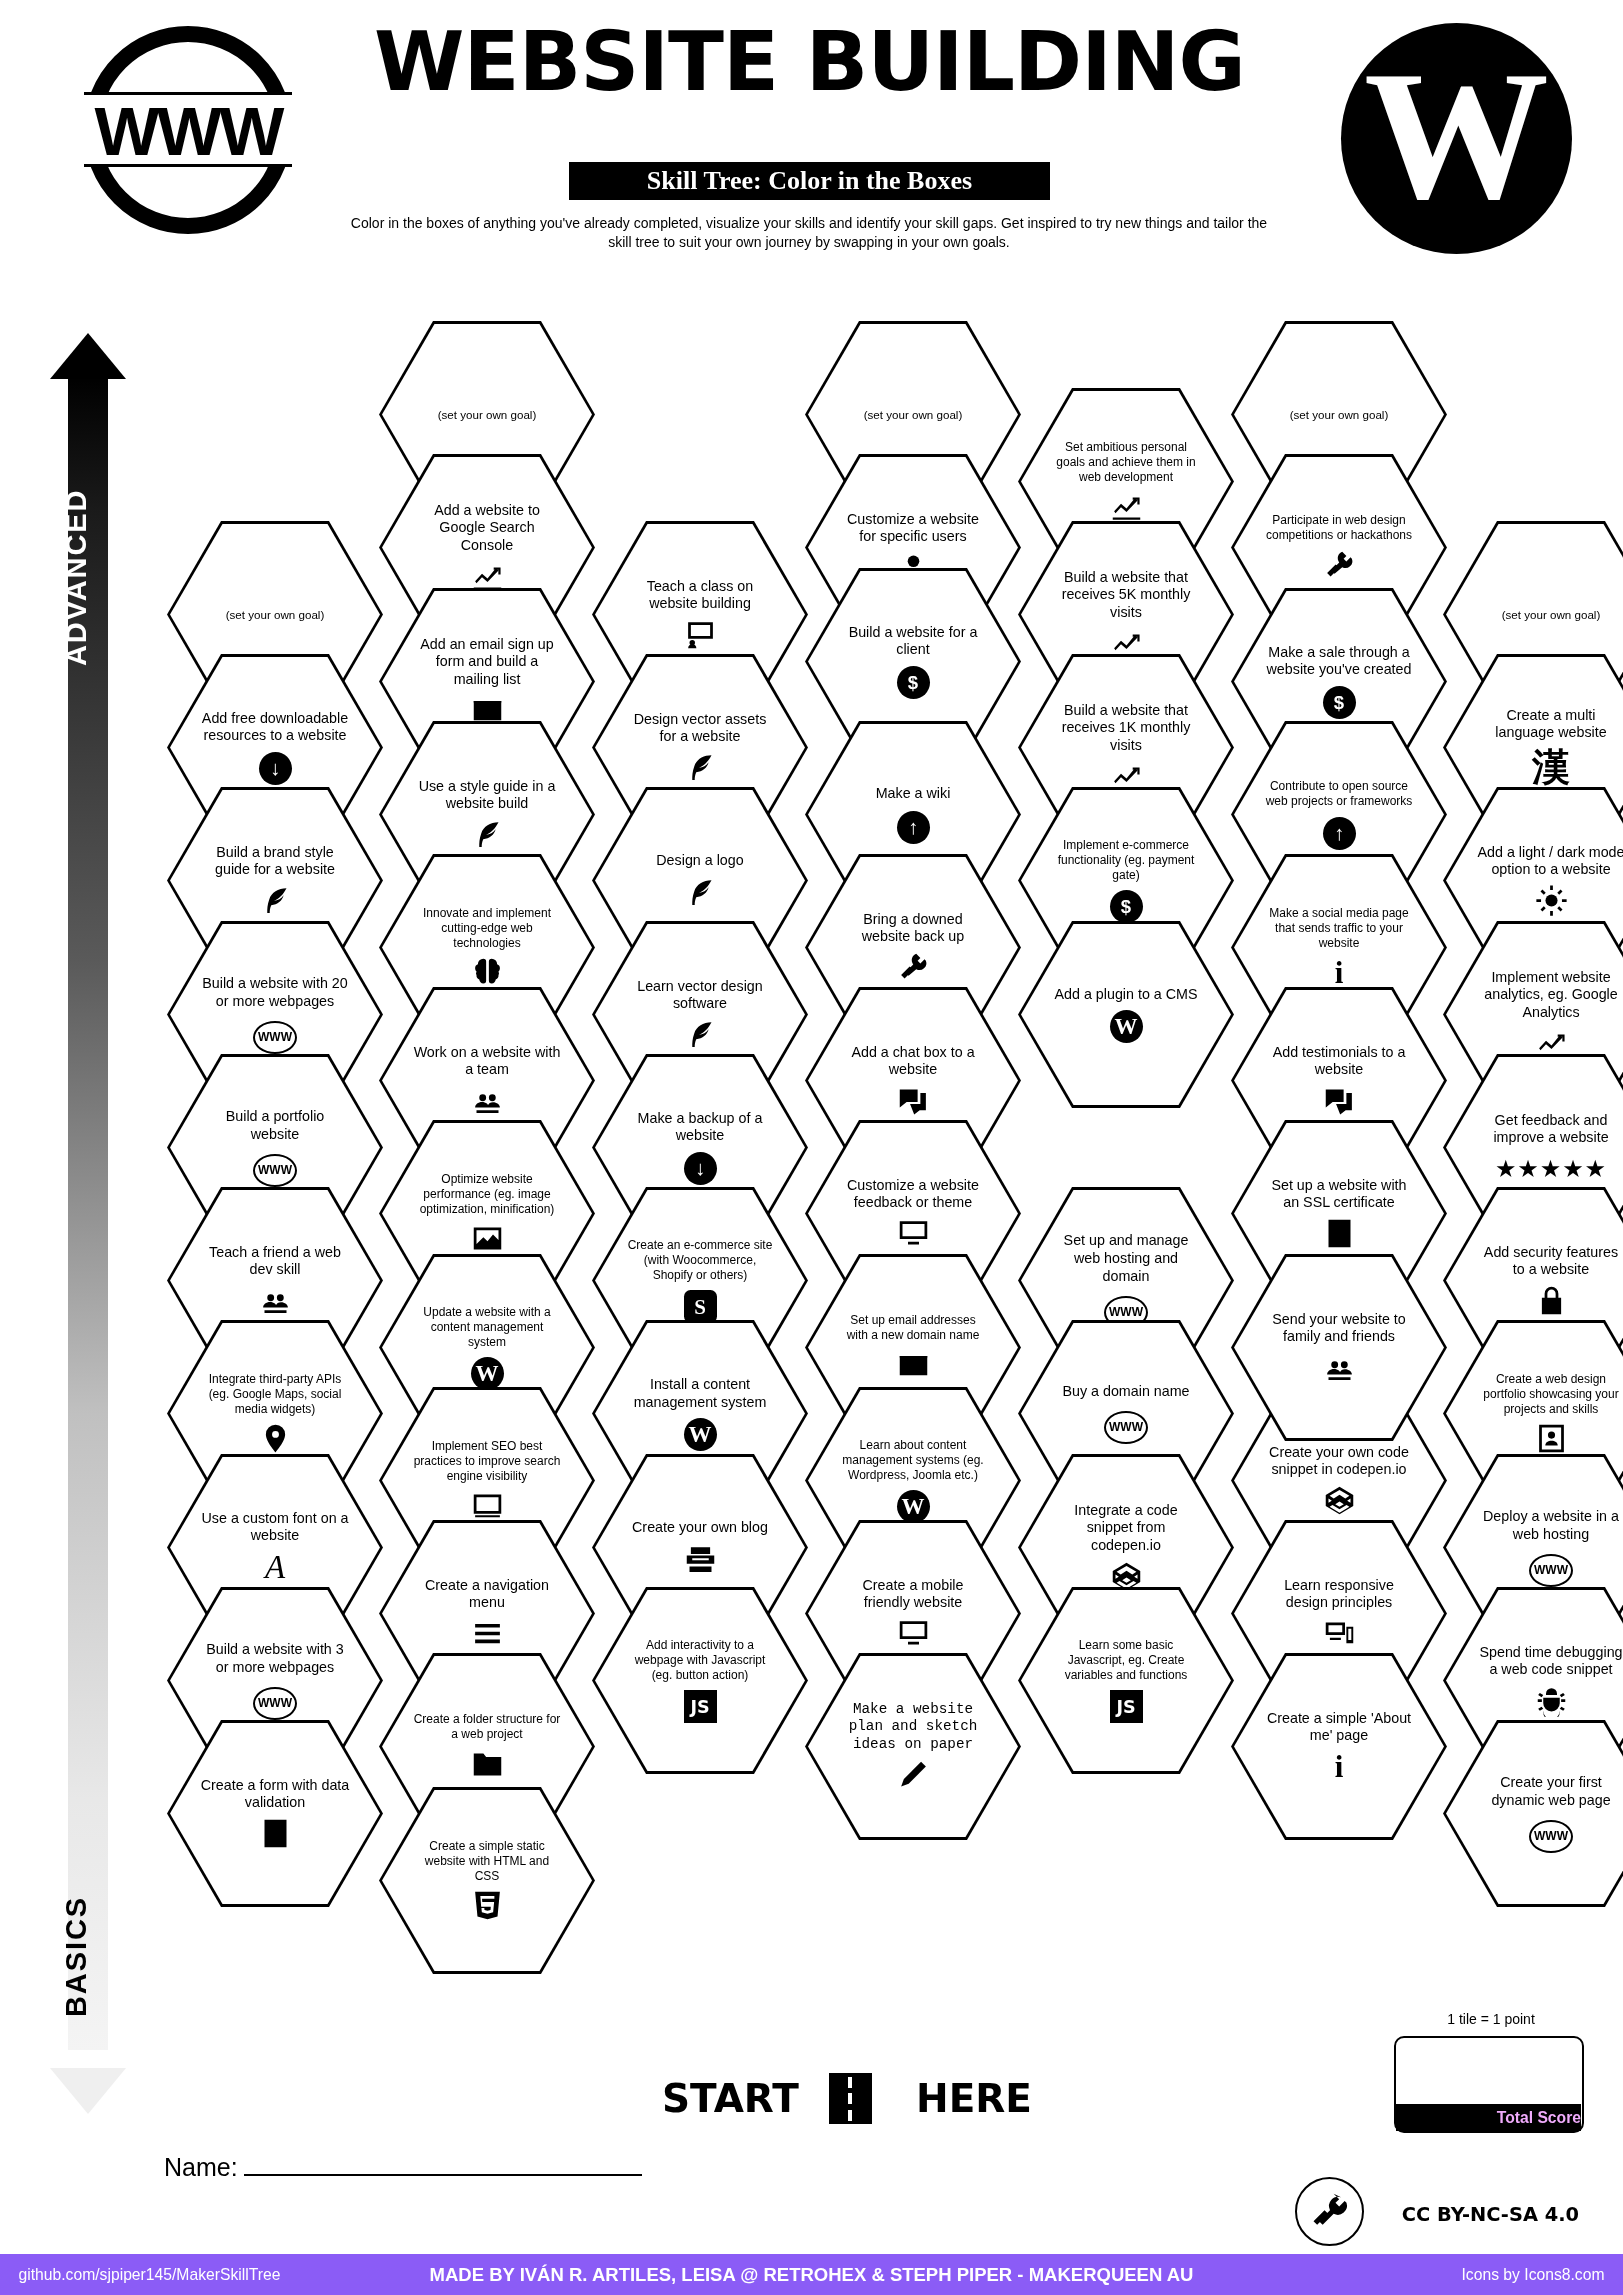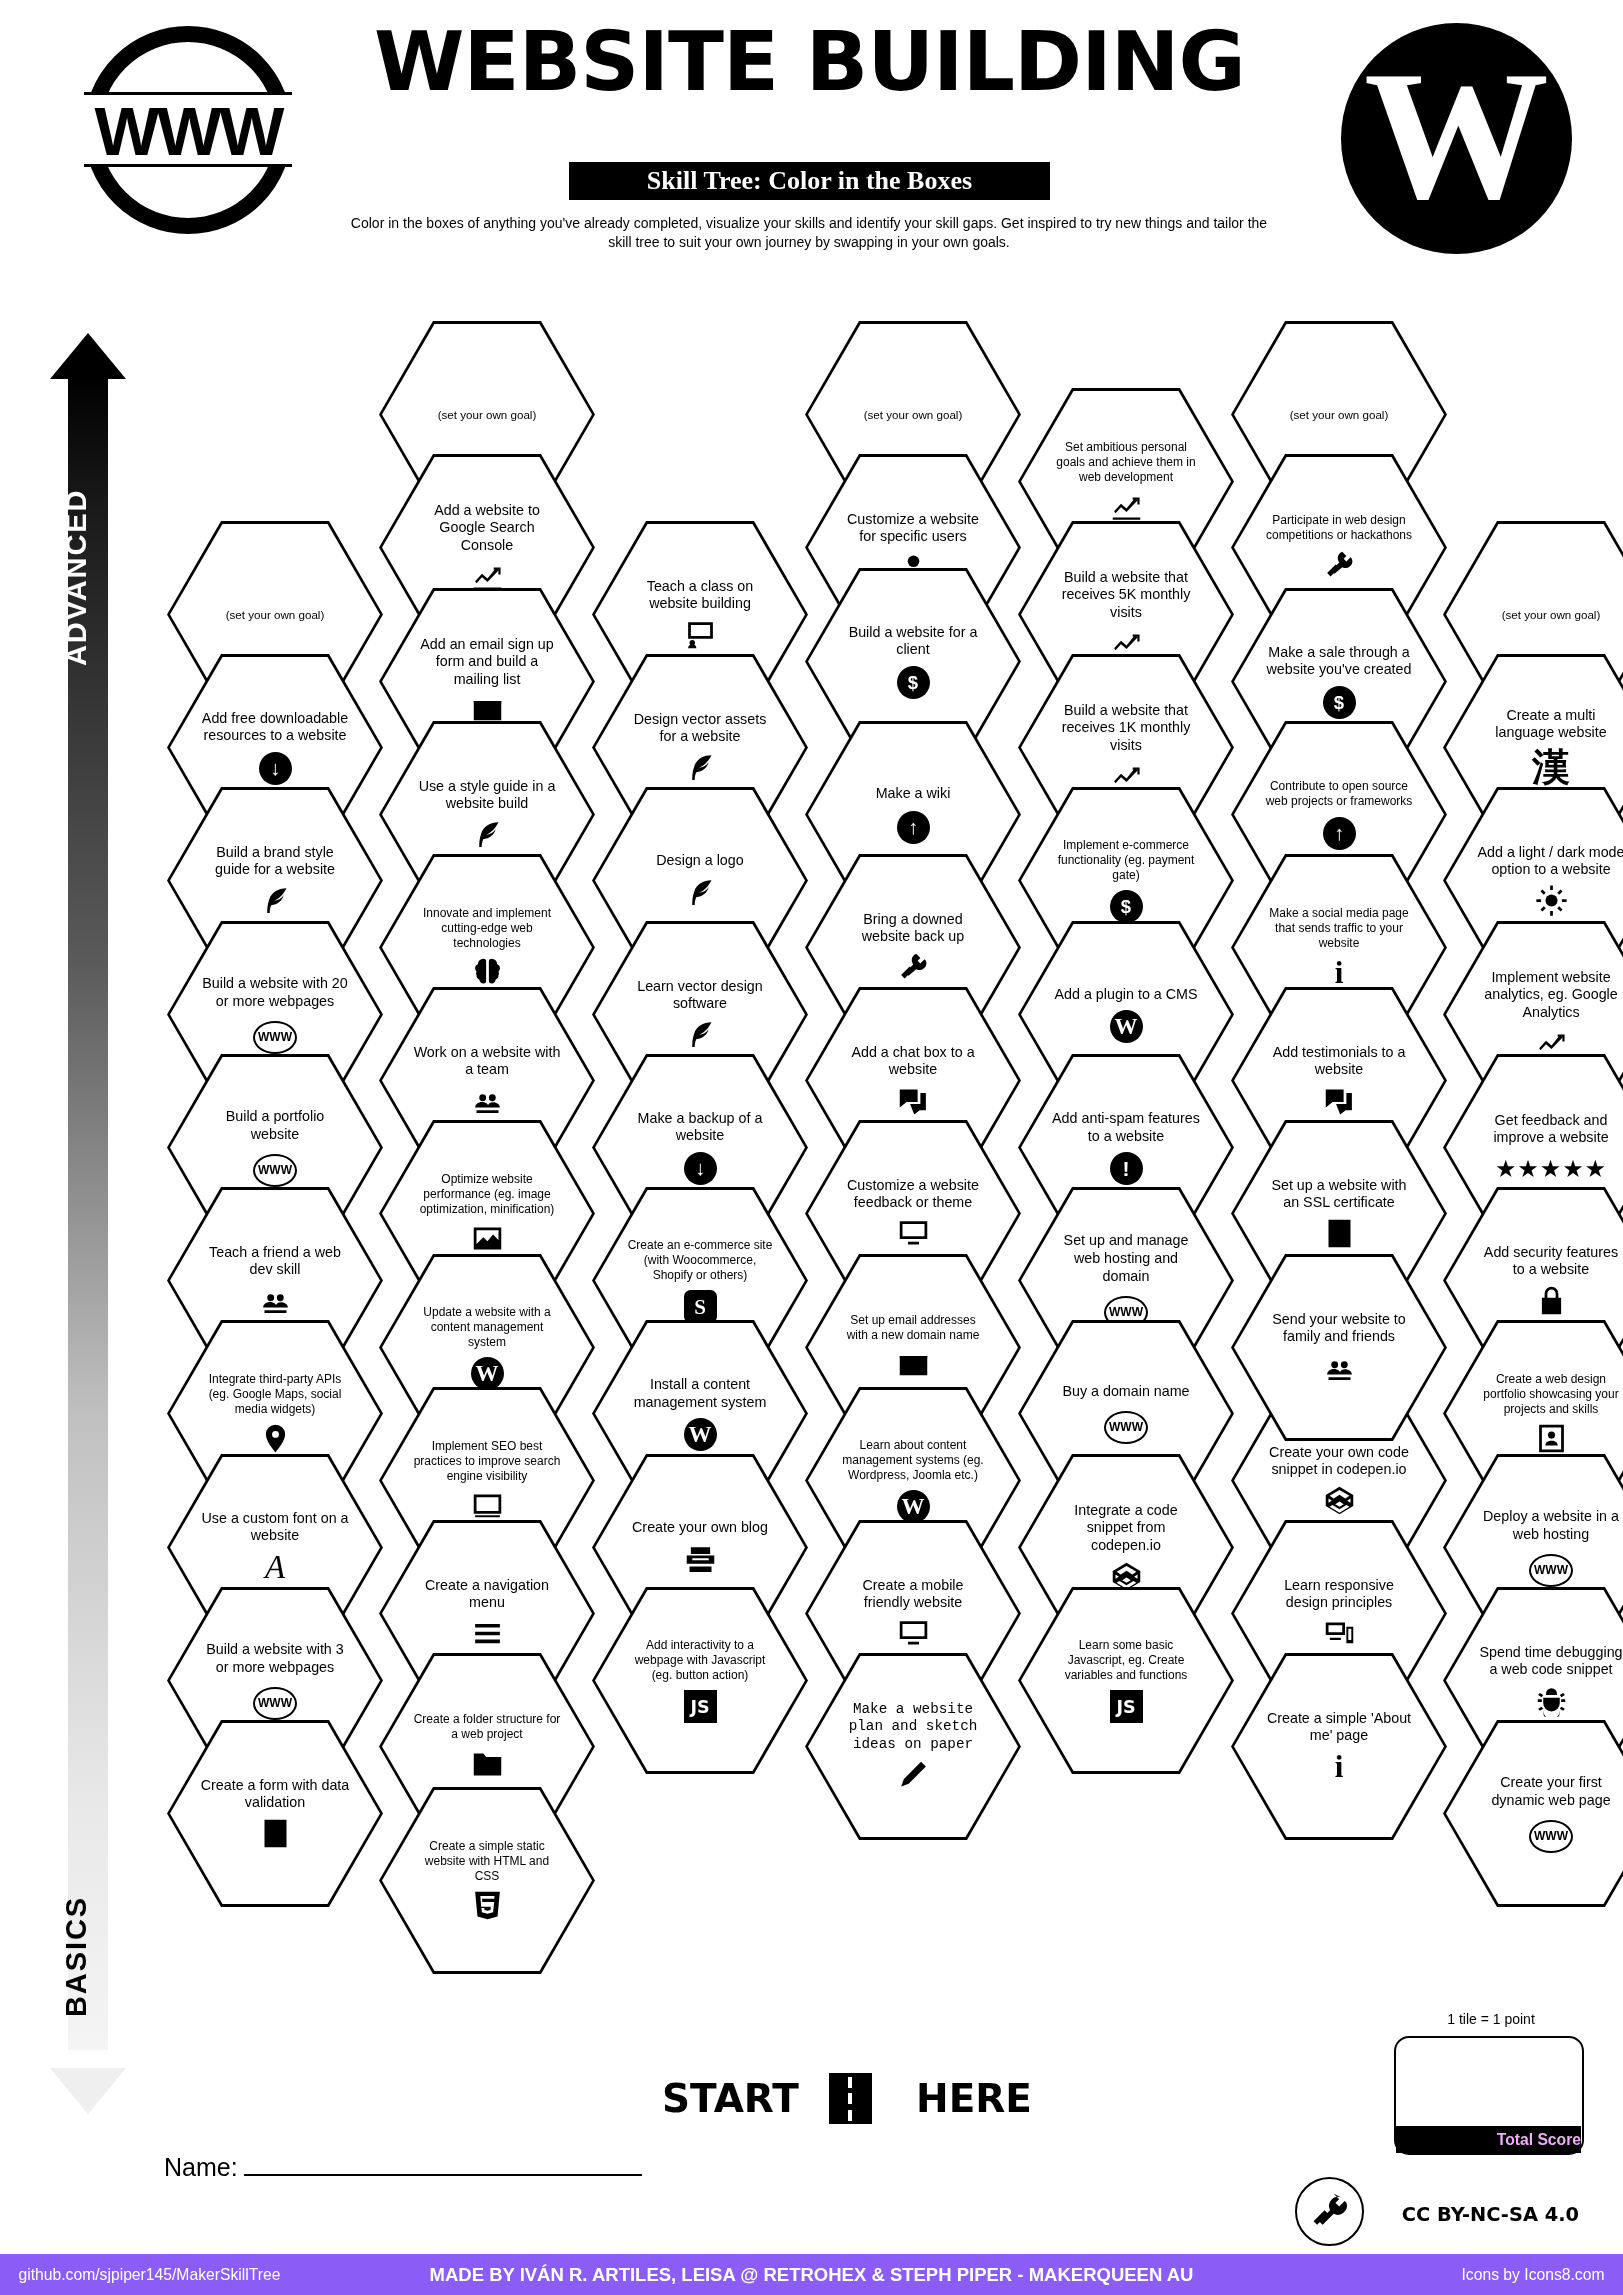--- a/index.html
+++ b/index.html
@@ -110,21 +110,21 @@
   #start-here .w1 { left:0px; }
   #start-here .w2 { right:0px; }
   #start-here .road {
     position:absolute; left:167px; top:0px; width:43px; height:51px; background:#000;
   }
   #start-here .road i {
     position:absolute; left:19.4px; width:3.7px; background:#fff;
   }
 
   
-  #score-box { position:absolute; right:39px; top:2036px; width:190px; height:119px; border:2.3px solid #000; border-radius:15px; }
+  #score-box { position:absolute; right:39px; top:2036px; width:190px; height:97px; border:2.3px solid #000; border-radius:10px; }
   #score-box .tile-note { position:absolute; left:0; top:-27px; width:190px; text-align:center; font-size:14px; }
   #score-box .total { position:absolute; left:0; bottom:0; width:185px; height:27px; background:#000; color:#f0abfc;
     text-align:right; line-height:27px; font-size:15.7px; font-weight:bold; }
 
   
   #name-line { position:absolute; left:164px; top:2153px; font-size:25px; }
   #name-line .rule { display:inline-block; width:398px; border-bottom:2.3px solid #000; height:15.7px; margin-left:6.5px; }
 
   
   #cc-badge { position:absolute; right:259px; bottom:49px; width:69px; height:69px; border-radius:50%; border:2.8px solid #000;
@@ -571,26 +571,20 @@
     <div class="hex" style="left: 1018px; top: 787px;">
       <div class="hex-inner">
         <div class="txt sm">Implement e-commerce functionality (eg. payment gate)</div>
         <div class="ico"><span style="display:inline-block;width:33px;height:33px;border-radius:50%;background:#000;color:#fff;font-size:18.5px;line-height:33px;text-align:center;font-weight:bold;">$</span></div>
       </div>
     </div>
     <div class="hex" style="left: 1018px; top: 921px;">
       <div class="hex-inner">
         <div class="txt">Add a plugin to a CMS</div>
         <div class="ico"><span style="display:inline-block;width:33px;height:33px;border-radius:50%;background:#000;color:#fff;font-size:23px;line-height:34px;text-align:center;font-family:'Liberation Serif',serif;font-weight:bold;">W</span></div>
-      </div>
-    </div>
-    <div class="hex" style="left: 1018px; top: 1054px;">
-      <div class="hex-inner">
-        <div class="txt">Add anti-spam features to a website</div>
-        <div class="ico"><span style="display:inline-block;width:33px;height:33px;border-radius:50%;background:#000;color:#fff;font-size:21px;line-height:33px;text-align:center;font-weight:bold;">!</span></div>
       </div>
     </div>
     <div class="hex" style="left: 1018px; top: 1187px;">
       <div class="hex-inner">
         <div class="txt">Set up and manage web hosting and domain</div>
         <div class="ico"><span style="display:inline-block;width:44px;height:33px;border-radius:50%;border:2.8px solid #000;color:#000;font-size:12px;line-height:29px;text-align:center;font-weight:bold;">WWW</span></div>
       </div>
     </div>
     <div class="hex" style="left: 1018px; top: 1320px;">
       <div class="hex-inner">

